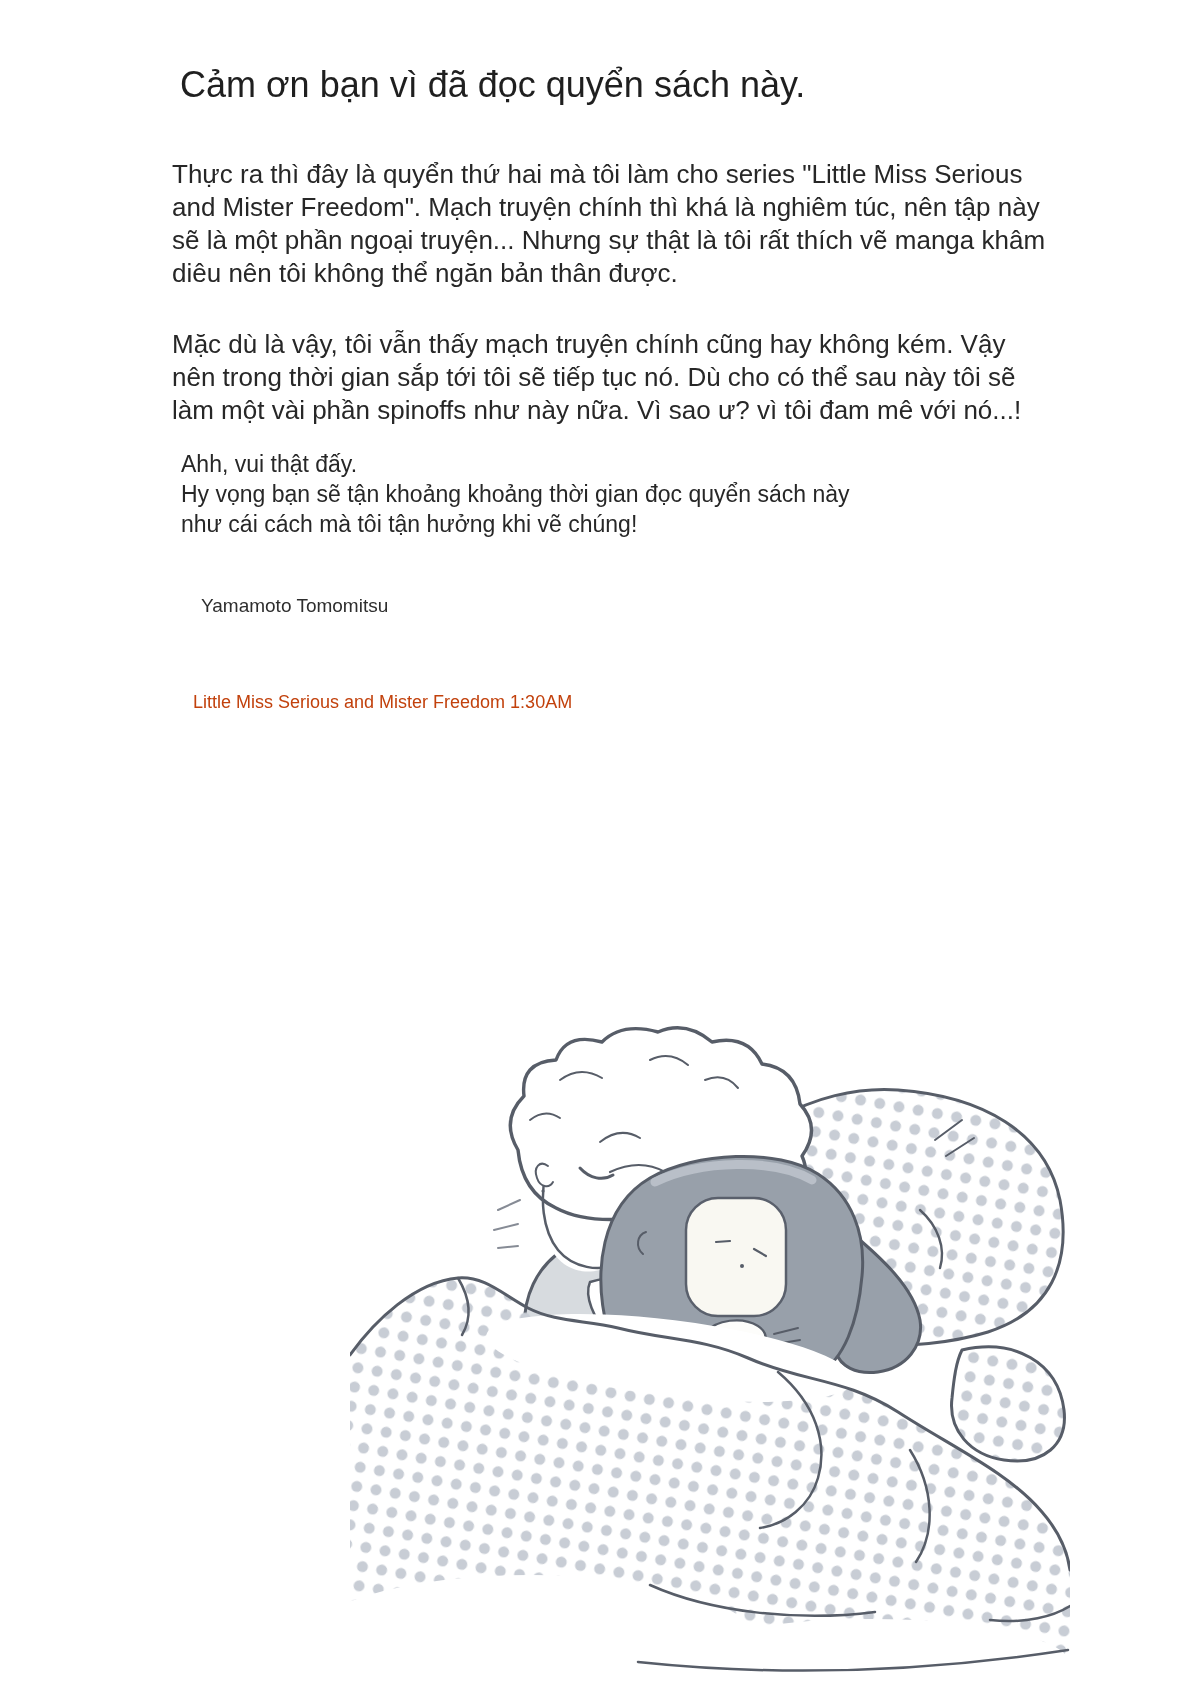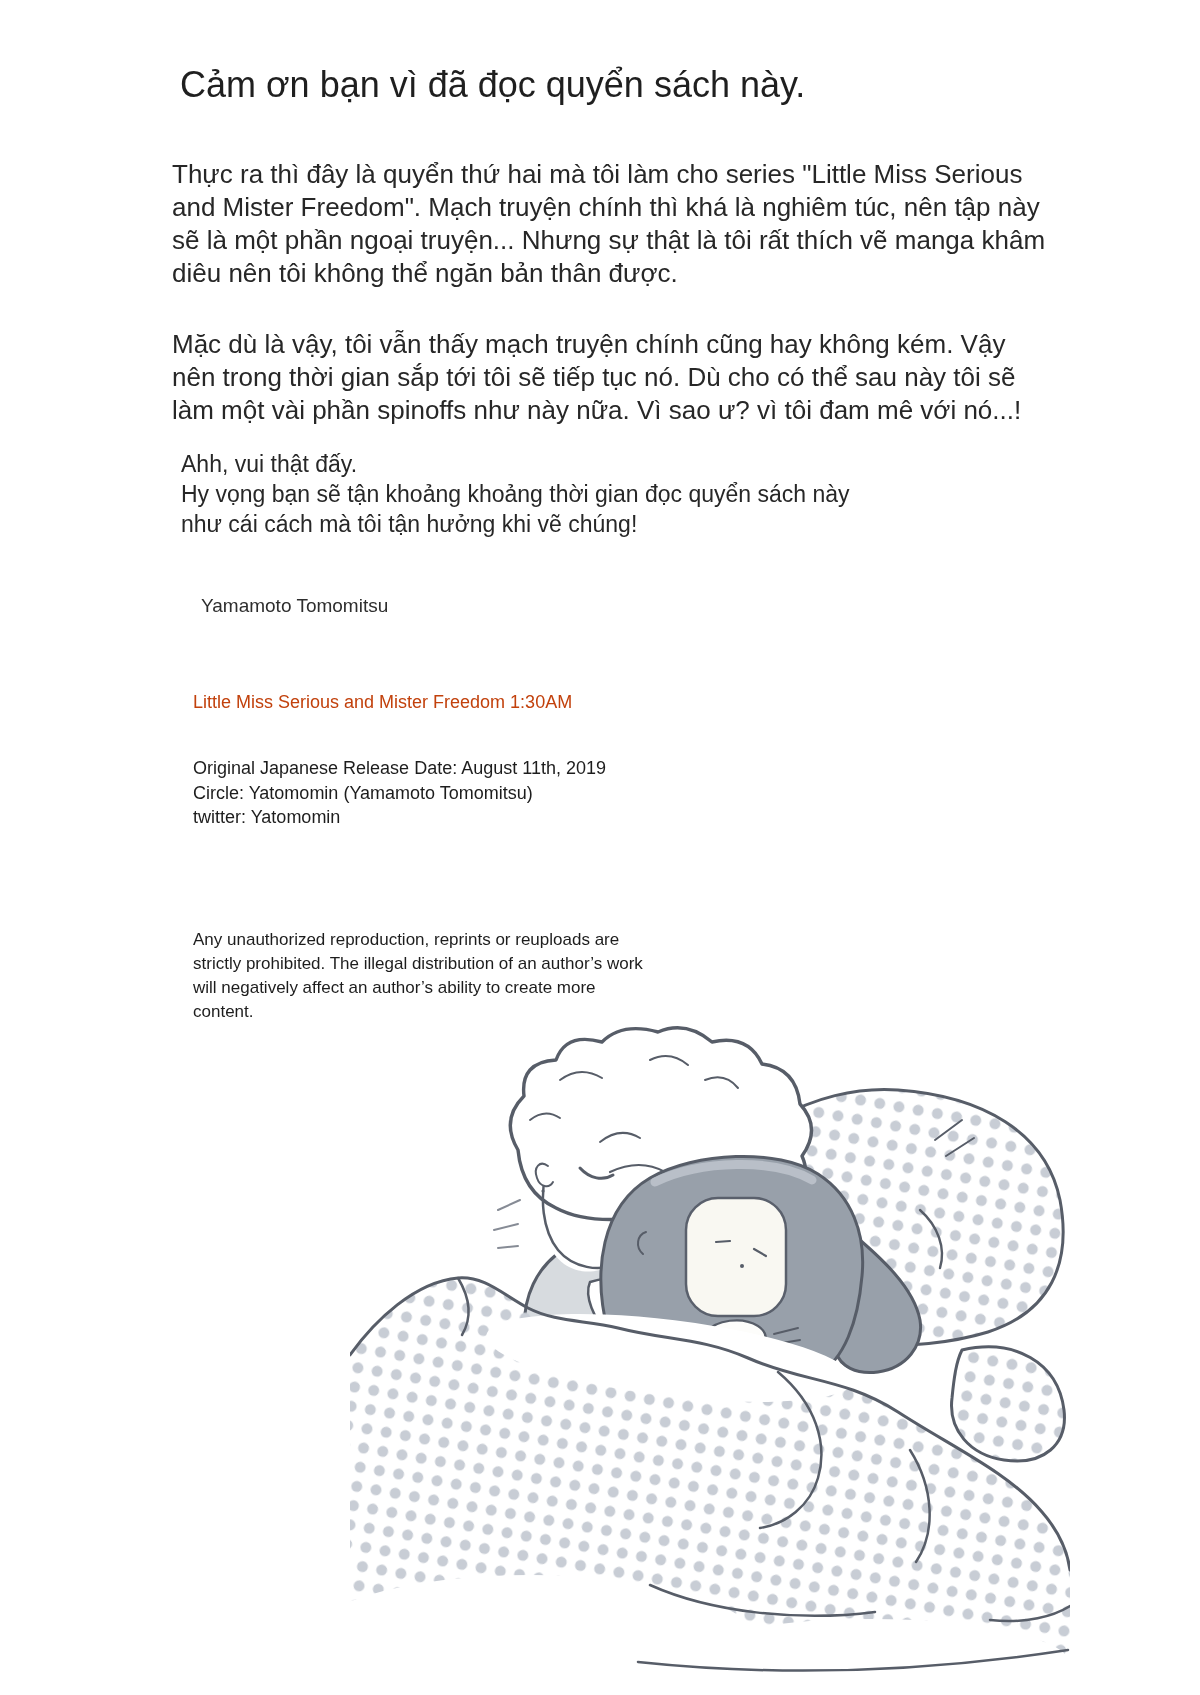--- a/index.html
+++ b/index.html
@@ -35,27 +35,20 @@
 diêu nên tôi không thể ngăn bản thân được.</div>
   <div class="txt p2">Mặc dù là vậy, tôi vẫn thấy mạch truyện chính cũng hay không kém. Vậy
 nên trong thời gian sắp tới tôi sẽ tiếp tục nó. Dù cho có thể sau này tôi sẽ
 làm một vài phần spinoffs như này nữa. Vì sao ư? vì tôi đam mê với nó...!</div>
   <div class="txt p3">Ahh, vui thật đấy.
 Hy vọng bạn sẽ tận khoảng khoảng thời gian đọc quyển sách này
 như cái cách mà tôi tận hưởng khi vẽ chúng!</div>
   <div class="txt author">Yamamoto Tomomitsu</div>
 
   <div class="txt series">Little Miss Serious and Mister Freedom 1:30AM</div>
-  <div class="txt release">Original Japanese Release Date: August 11th, 2019
-Circle: Yatomomin (Yamamoto Tomomitsu)
-twitter: Yatomomin</div>
-  <div class="txt disclaimer">Any unauthorized reproduction, reprints or reuploads are
-strictly prohibited. The illegal distribution of an author’s work
-will negatively affect an author’s ability to create more
-content.</div>
 
   <svg class="illu" viewBox="0 0 720 660" xmlns="http://www.w3.org/2000/svg">
     <defs>
       <pattern id="dots" width="19.5" height="19.5" patternUnits="userSpaceOnUse" patternTransform="rotate(10)">
         <circle cx="9.7" cy="9.7" r="5.5" fill="#c8cdd5"></circle>
       </pattern>
     </defs>
 
     <g>
       <path d="M362,176 C378,116 462,64 548,70 C632,76 696,112 710,180 C722,244 700,292 638,312 C566,334 458,330 408,292 C372,264 352,228 362,176 Z" fill="url(#dots)" stroke="#575d68" stroke-width="3" stroke-linejoin="round"></path>

